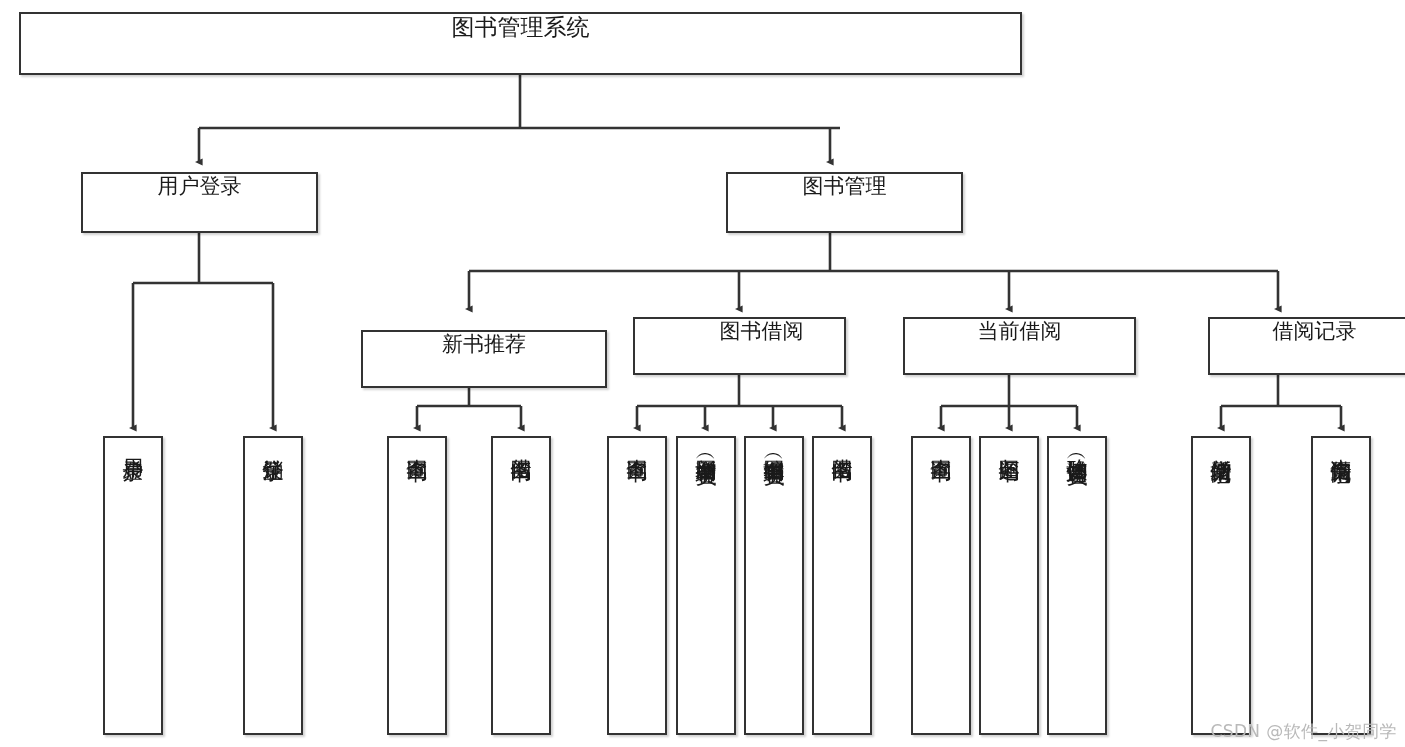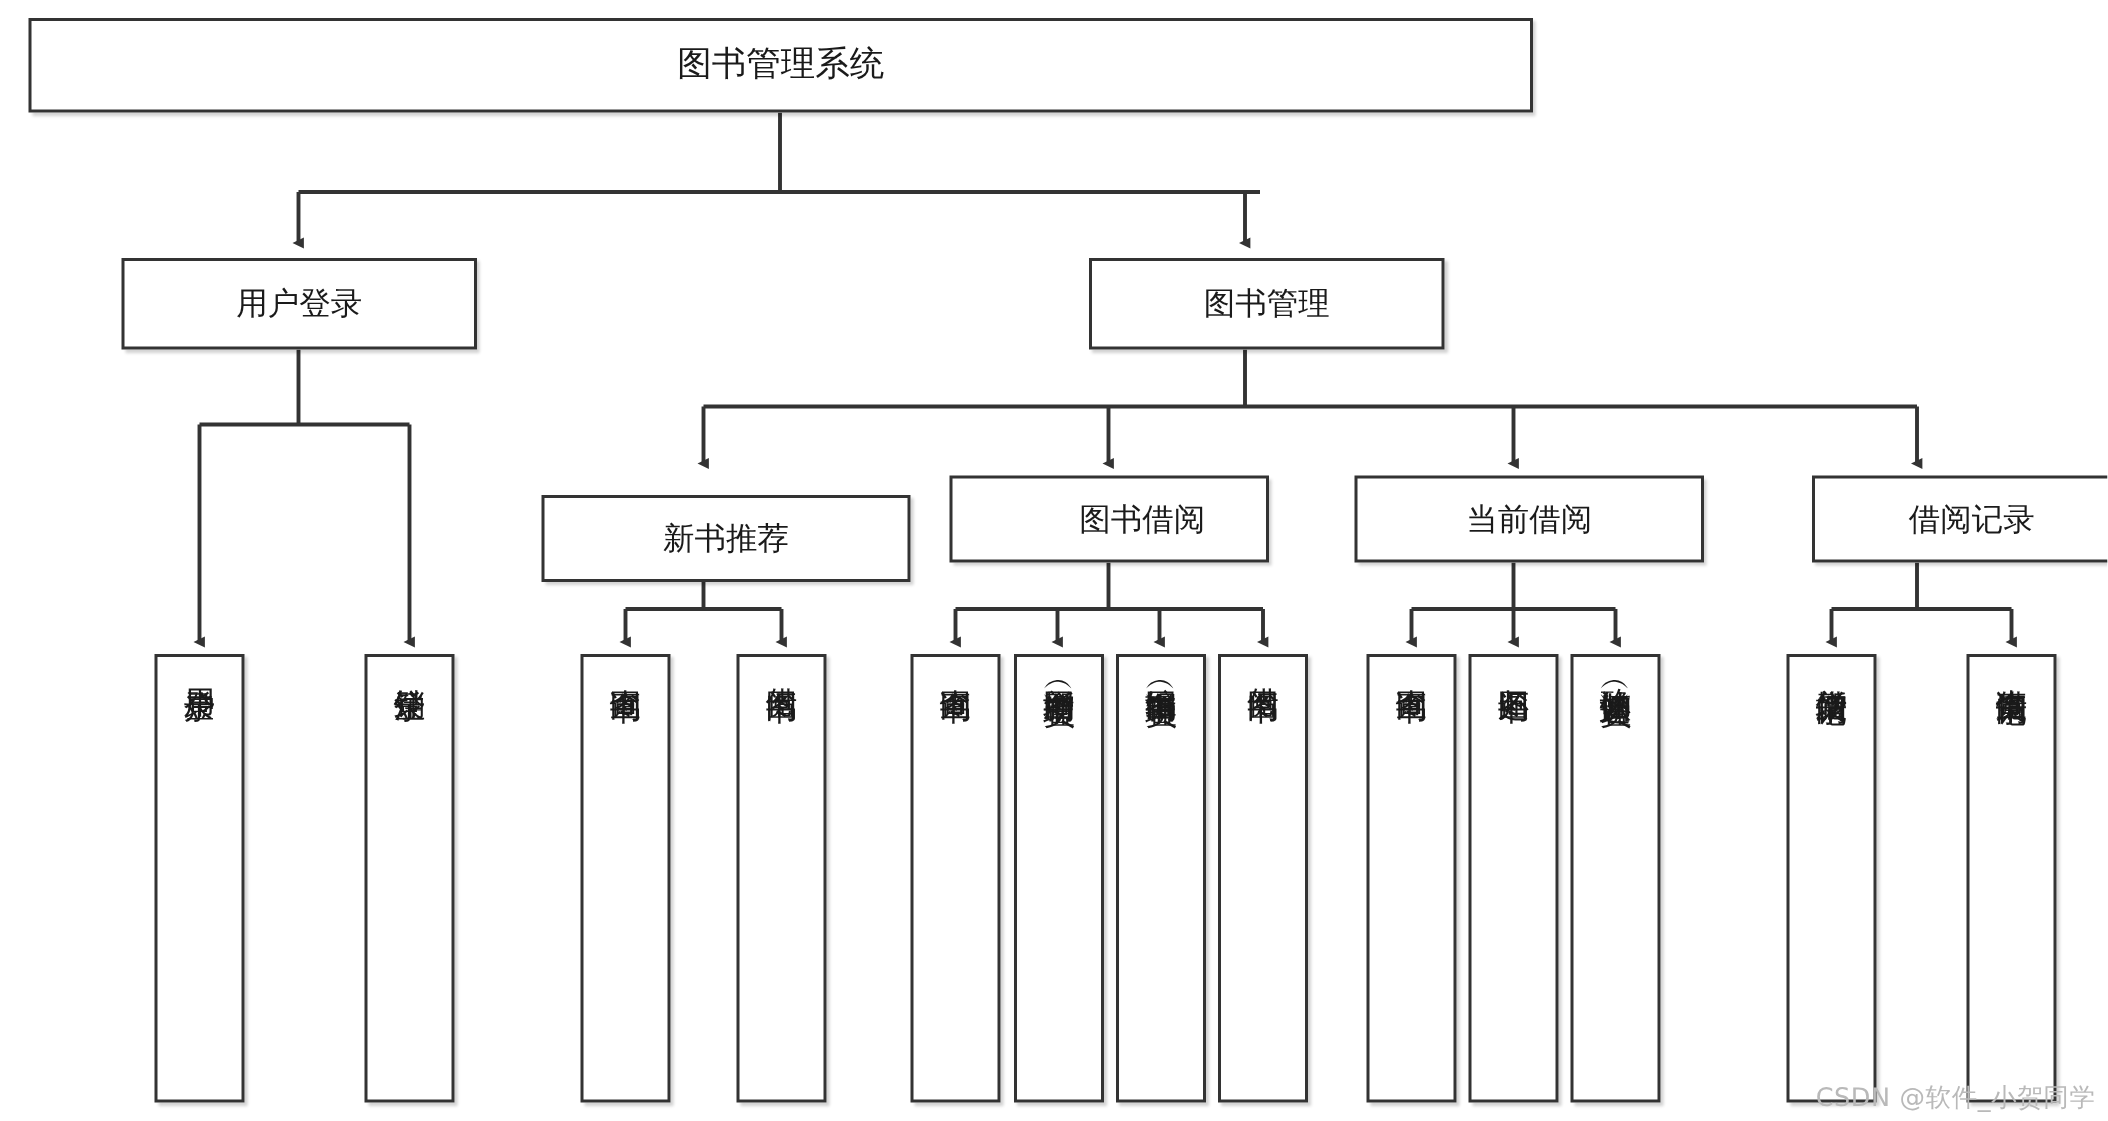--- a/index.html
+++ b/index.html
@@ -26,21 +26,20 @@
     height: 747px;
   }
   
   .node {
     position: absolute;
     box-sizing: border-box;
     background: #ffffff;
     border: 2px solid #333333;
     box-shadow: 2px 2px 2px rgba(0,0,0,0.18);
     display: flex;
-    align-items: center;
     justify-content: center;
     color: #1a1a1a;
     z-index: 3;
   }
   .node-label {
     display: block;
     text-align: center;
     line-height: 1.18;
     color: #1a1a1a;
     white-space: nowrap;

